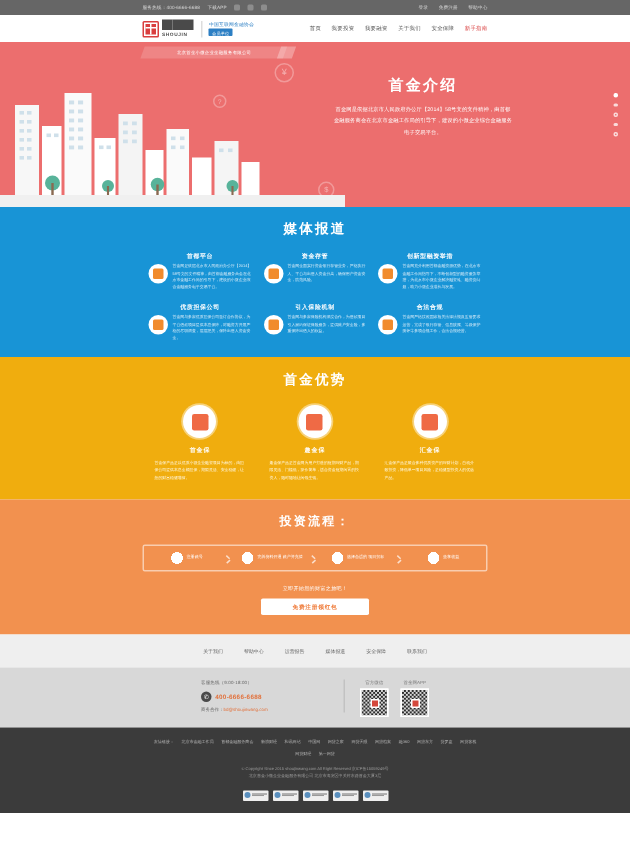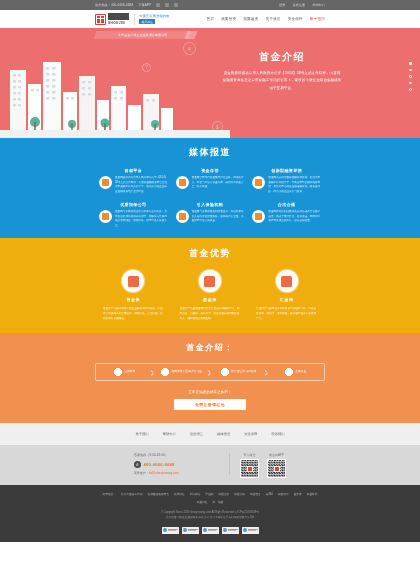--- a/index.html
+++ b/index.html
@@ -386,21 +386,21 @@
           <div class="prod-name">汇金保</div>
           <div class="prod-desc">汇金保产品是聚合多种优质资产的理财计划，自动分散投资，降低单一项目风险，是稳健型投资人的优选产品。</div>
         </div>
 
       </div>
     </div>
   </div>
 
   <div class="proc">
     <div class="wrap">
-      <div class="sec-title">首金介绍：</div>
+      <div class="sec-title">投资流程：</div>
       <div class="steps">
         <div class="step">
           <span class="step-ic"></span>
           <span class="step-lb">注册账号</span>
         </div>
         <span class="chev"></span>
         <div class="step">
           <span class="step-ic"></span>
           <span class="step-lb">完善资料开通
 账户并充值</span>

